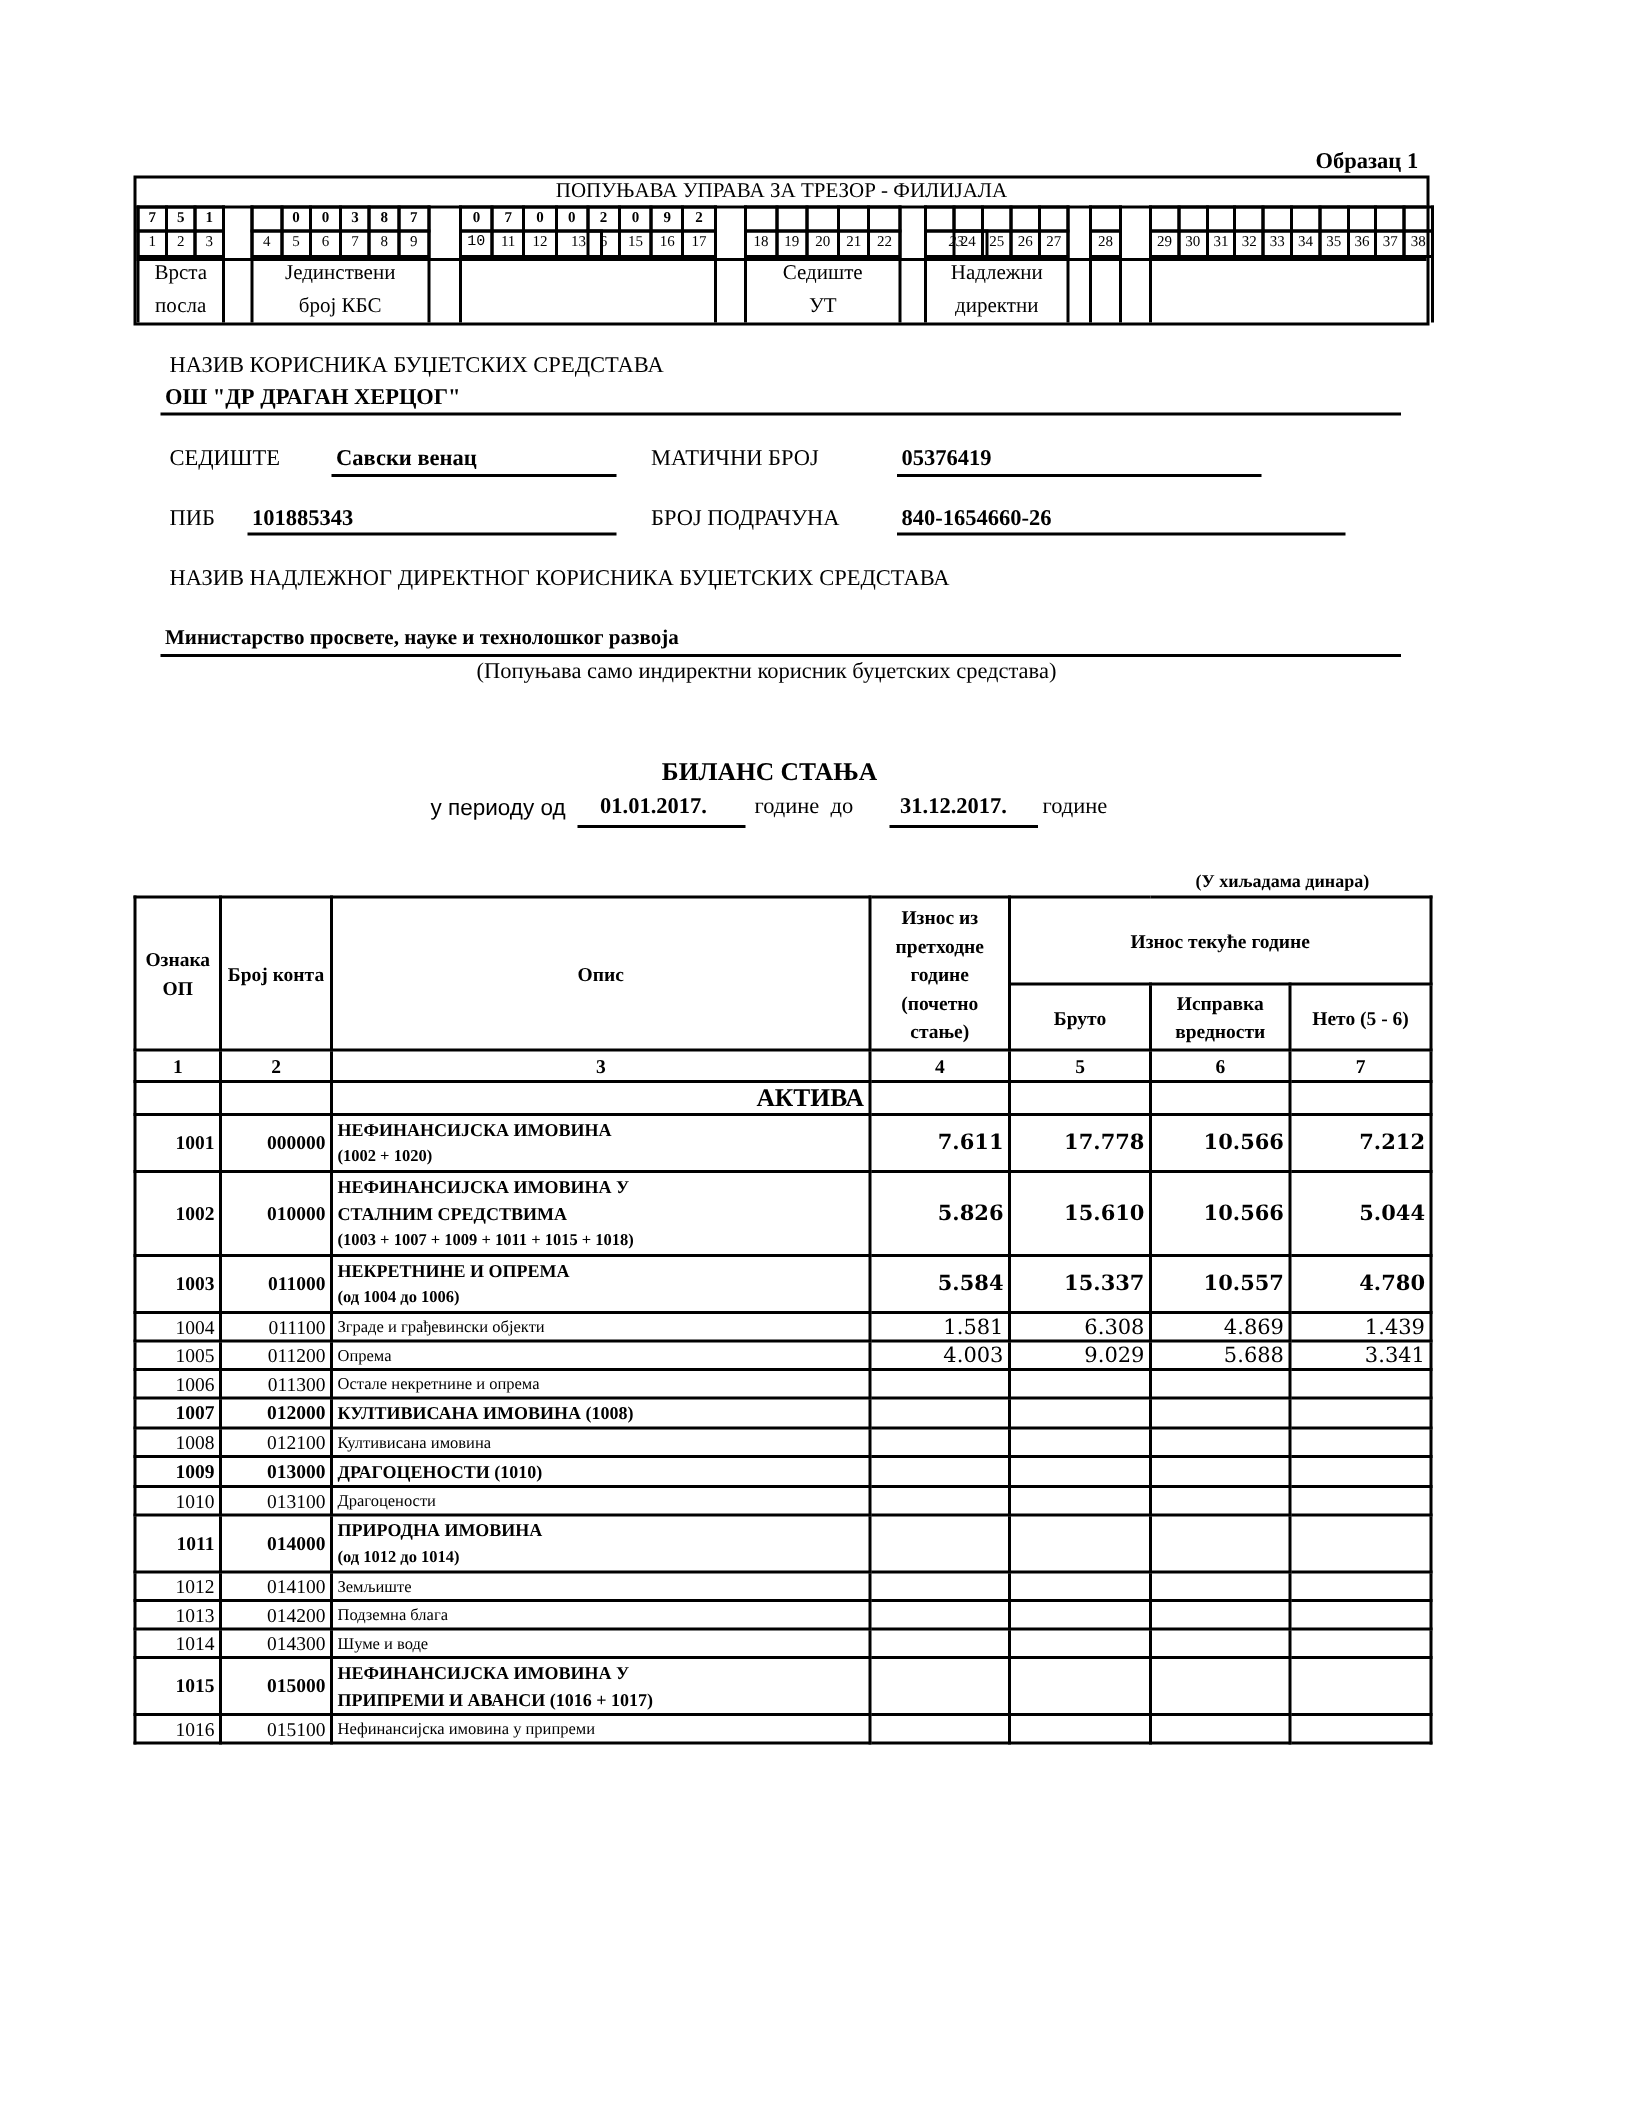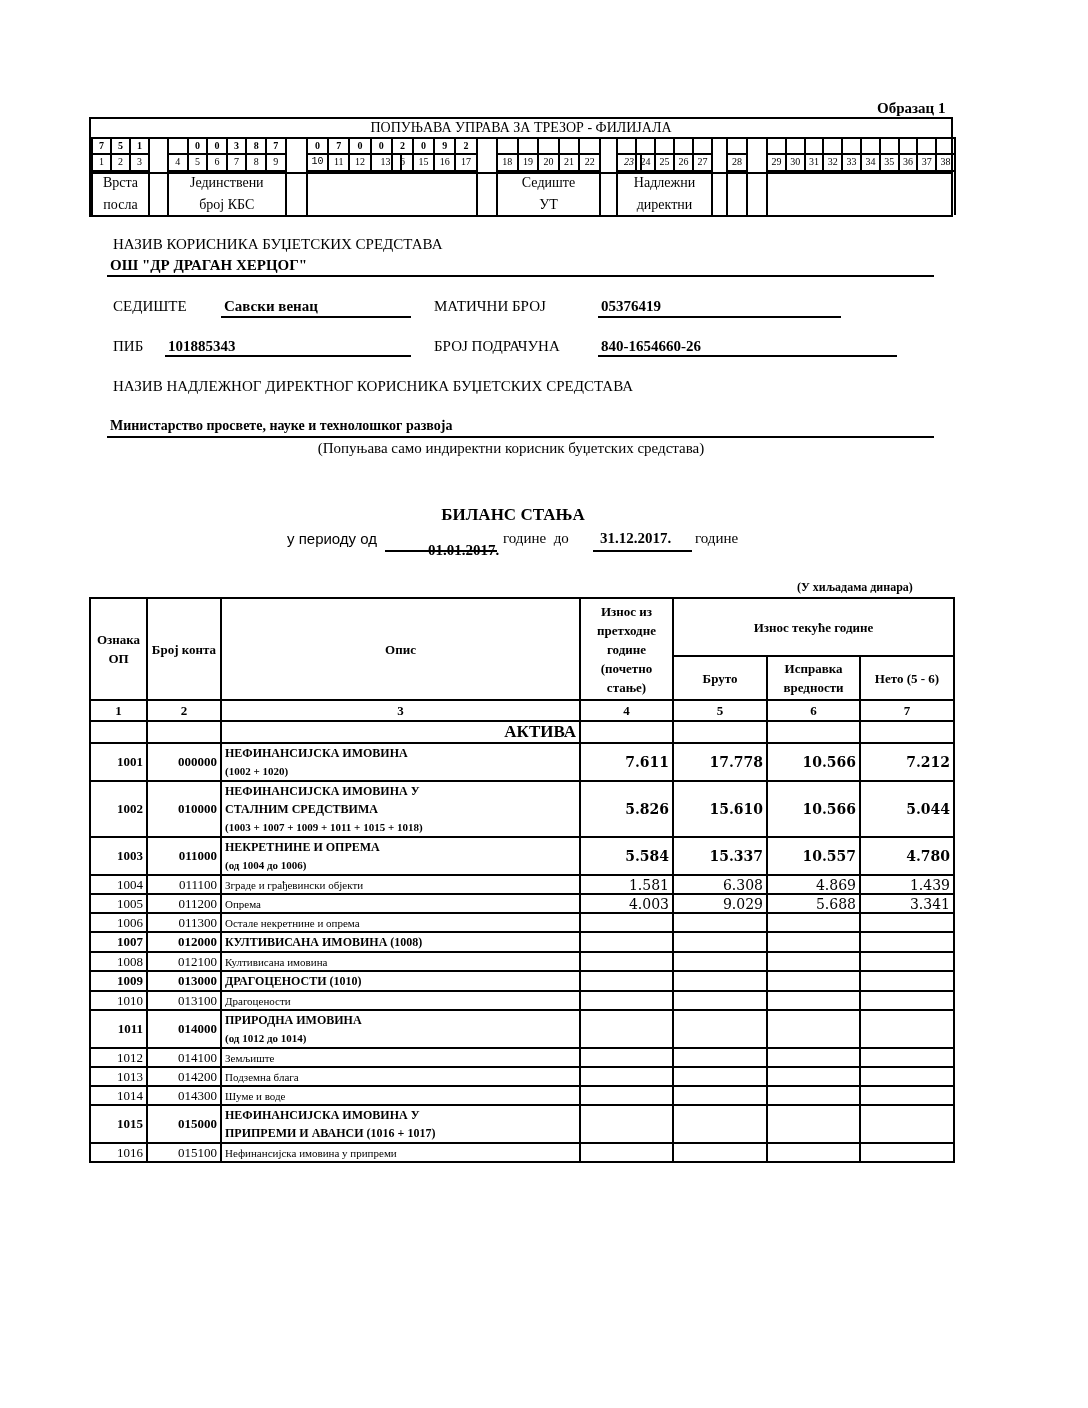--- a/index.html
+++ b/index.html
@@ -100,21 +100,21 @@
       <div class="gcell gnum" style="left: 466.8px; top: 34px; width: 22.6px; height: 19px;">21</div>
       <div class="gcell" style="left: 487.4px; top: 18px; width: 22.6px; height: 18px;"></div>
       <div class="gcell gnum" style="left: 487.4px; top: 34px; width: 22.6px; height: 19px;">22</div>
       <div class="gsep" style="left: 405px;"></div>
       <div class="gsep" style="left: 508px;"></div>
       <div class="glabel" style="left: 405px; width: 105px; top: 53px;">
         <div>Седиште</div>
         <div>УТ</div>
       </div>
       <div class="gcell" style="left: 525px; top: 18px; width: 21px; height: 18px;"></div>
-      <div class="gcell gnum" style="left: 525px; top: 34px; width: 26px; height: 19px; font-style: italic;">23</div>
+      <div class="gcell gnum" style="left: 525px; top: 34px; width: 43px; height: 19px; font-style: italic;">23</div>
       <div class="gcell" style="left: 544px; top: 18px; width: 21px; height: 18px;"></div>
       <div class="gcell gnum" style="left: 544px; top: 34px; width: 21px; height: 19px;">24</div>
       <div class="gcell" style="left: 563px; top: 18px; width: 21px; height: 18px;"></div>
       <div class="gcell gnum" style="left: 563px; top: 34px; width: 21px; height: 19px;">25</div>
       <div class="gcell" style="left: 582px; top: 18px; width: 21px; height: 18px;"></div>
       <div class="gcell gnum" style="left: 582px; top: 34px; width: 21px; height: 19px;">26</div>
       <div class="gcell" style="left: 601px; top: 18px; width: 21px; height: 18px;"></div>
       <div class="gcell gnum" style="left: 601px; top: 34px; width: 21px; height: 19px;">27</div>
       <div class="gsep" style="left: 525px;"></div>
       <div class="gsep" style="left: 620px;"></div>
@@ -178,21 +178,21 @@
 <div class="abs val" style="left:601px;top:338px;">840-1654660-26</div>
 <div class="uline" style="left:598px;top:355px;width:299px;"></div>
 
 <div class="abs lbl" style="left:113px;top:378px;">НАЗИВ НАДЛЕЖНОГ ДИРЕКТНОГ КОРИСНИКА БУЏЕТСКИХ СРЕДСТАВА</div>
 <div class="abs val" style="left:110px;top:418px;font-size:14px;">Министарство просвете, науке и технолошког развоја</div>
 <div class="uline" style="left:107px;top:436px;width:827px;"></div>
 <div class="abs lbl" style="left:0;width:1022px;text-align:center;top:440px;">(Попуњава само индиректни корисник буџетских средстава)</div>
 
 <div class="abs title" style="left:0;width:1026px;text-align:center;top:505px;">БИЛАНС СТАЊА</div>
 <div class="abs" style="left:287px;top:530px;font-size:15px;font-family:'Liberation Sans',sans-serif;">у периоду од</div>
-<div class="abs val" style="left:400px;top:542px;margin-left:28px;">01.01.2017.</div>
+<div class="abs val" style="left:400px;top:530px;">01.01.2017.</div>
 <div class="uline" style="left:385px;top:550px;width:112px;"></div>
 <div class="abs lbl" style="left:503px;top:530px;white-space:pre;">године  до</div>
 <div class="abs val" style="left:600px;top:530px;">31.12.2017.</div>
 <div class="uline" style="left:593px;top:550px;width:99px;"></div>
 <div class="abs lbl" style="left:695px;top:530px;">године</div>
 <div class="abs" style="left:797px;top:580px;font-size:12px;font-weight:bold;">(У хиљадама динара)</div>
 
 <table class="main">
   <colgroup>
     <col style="width:57px">

